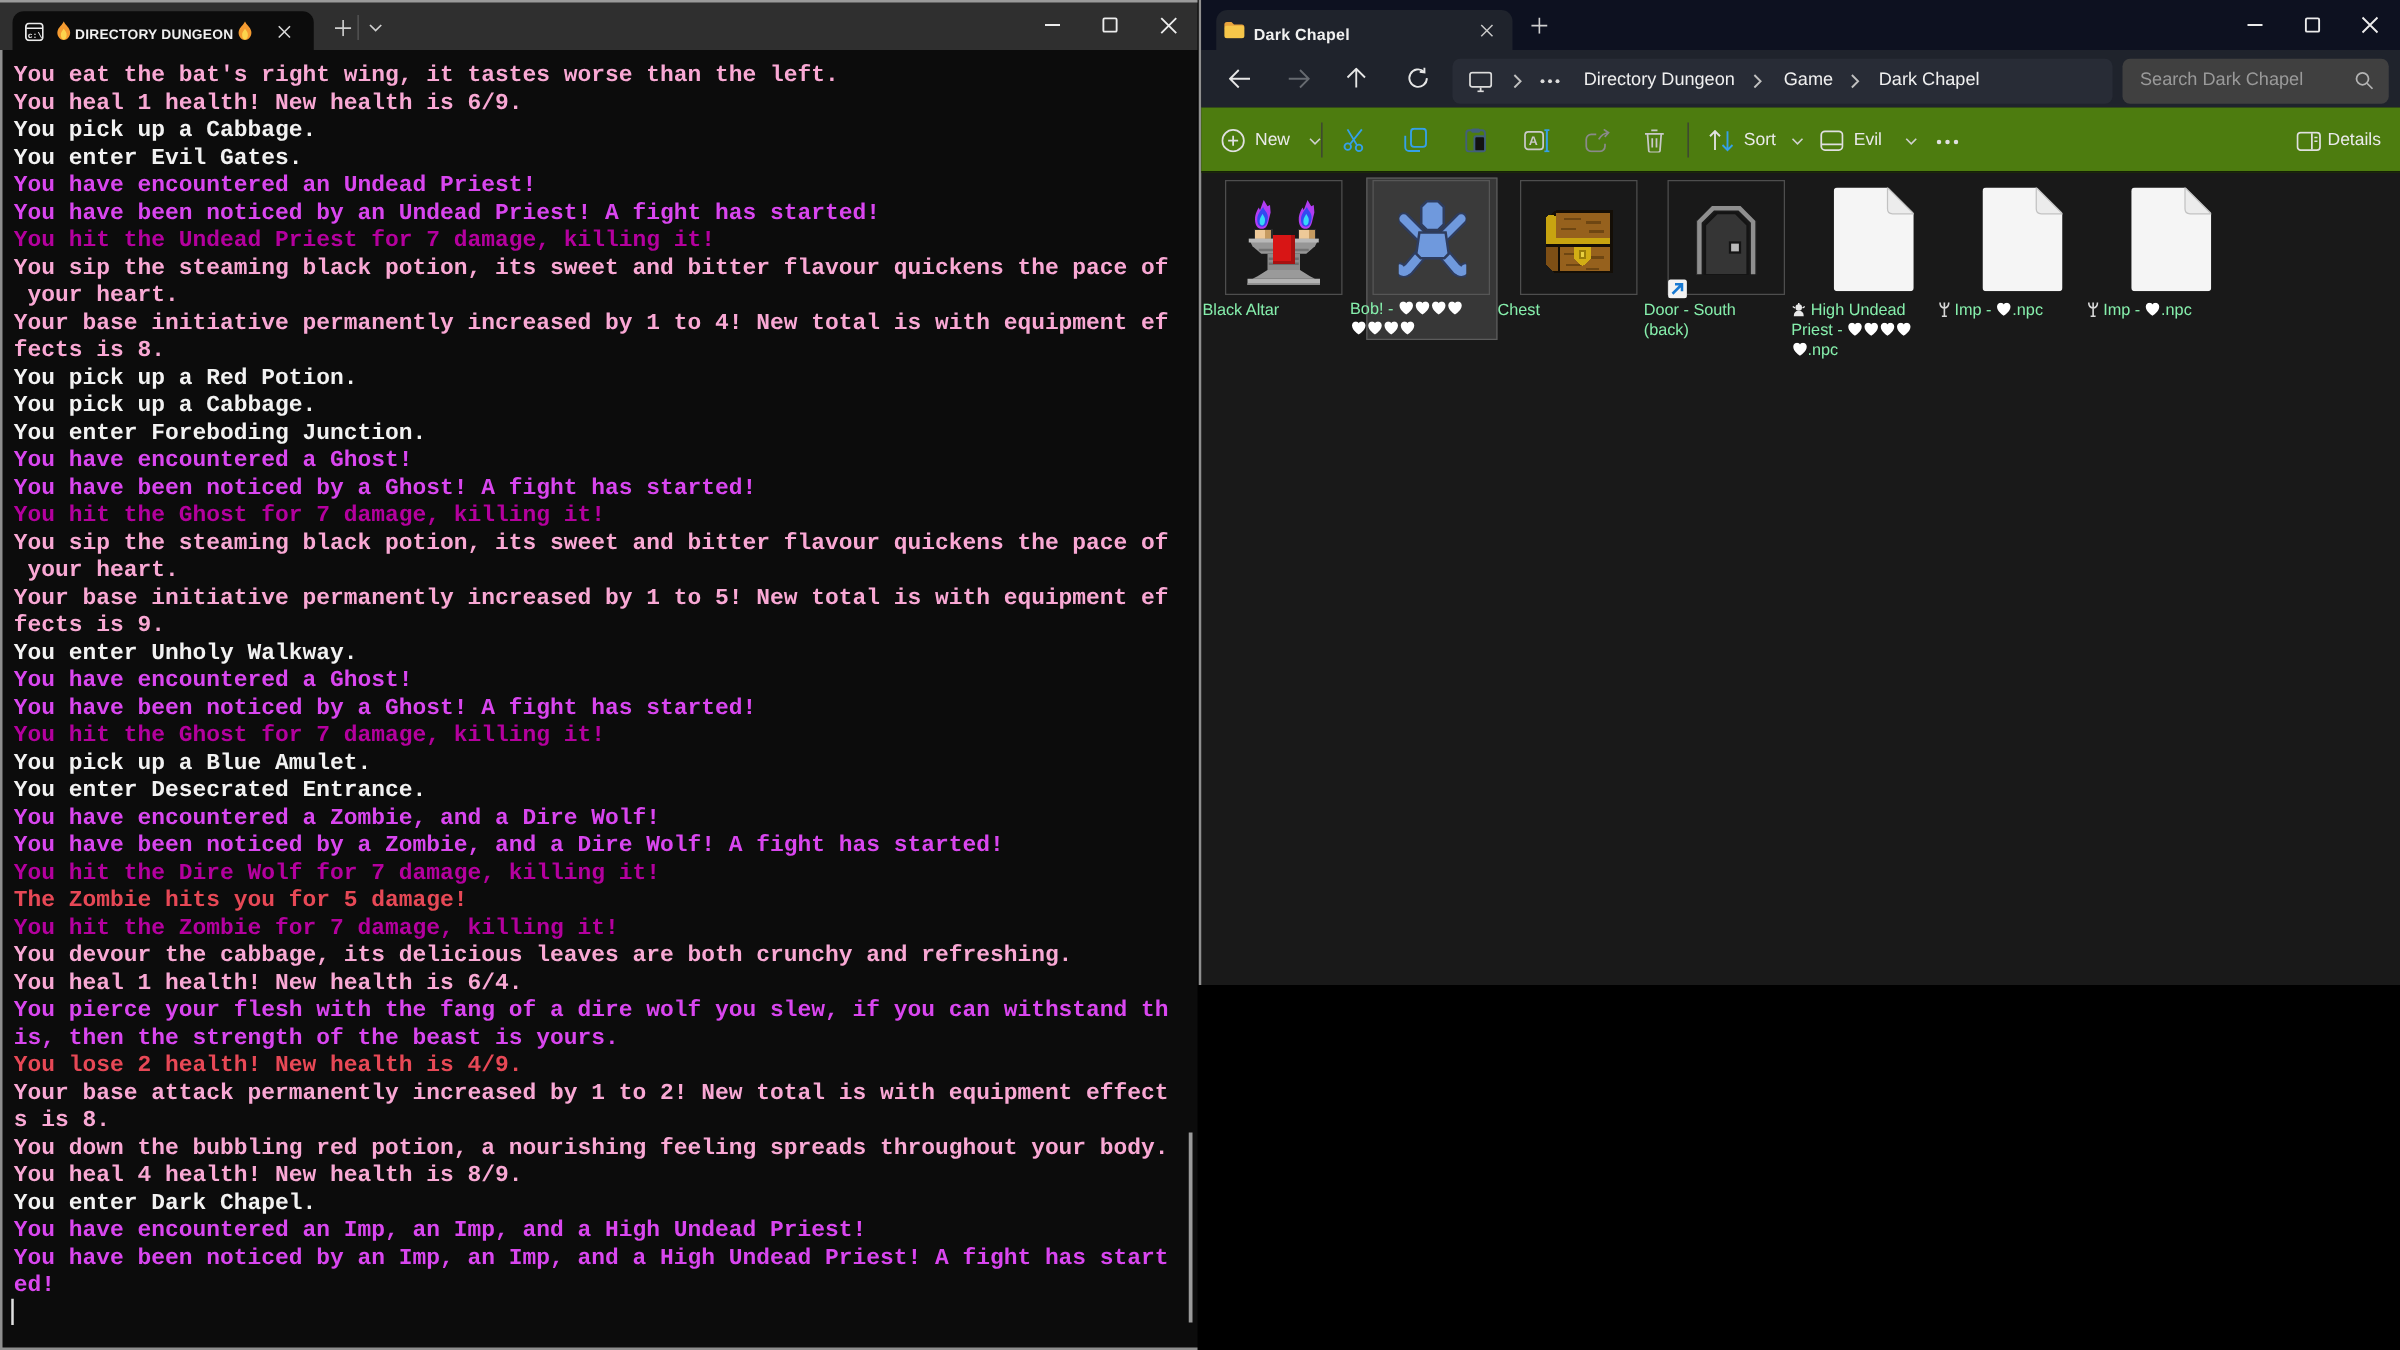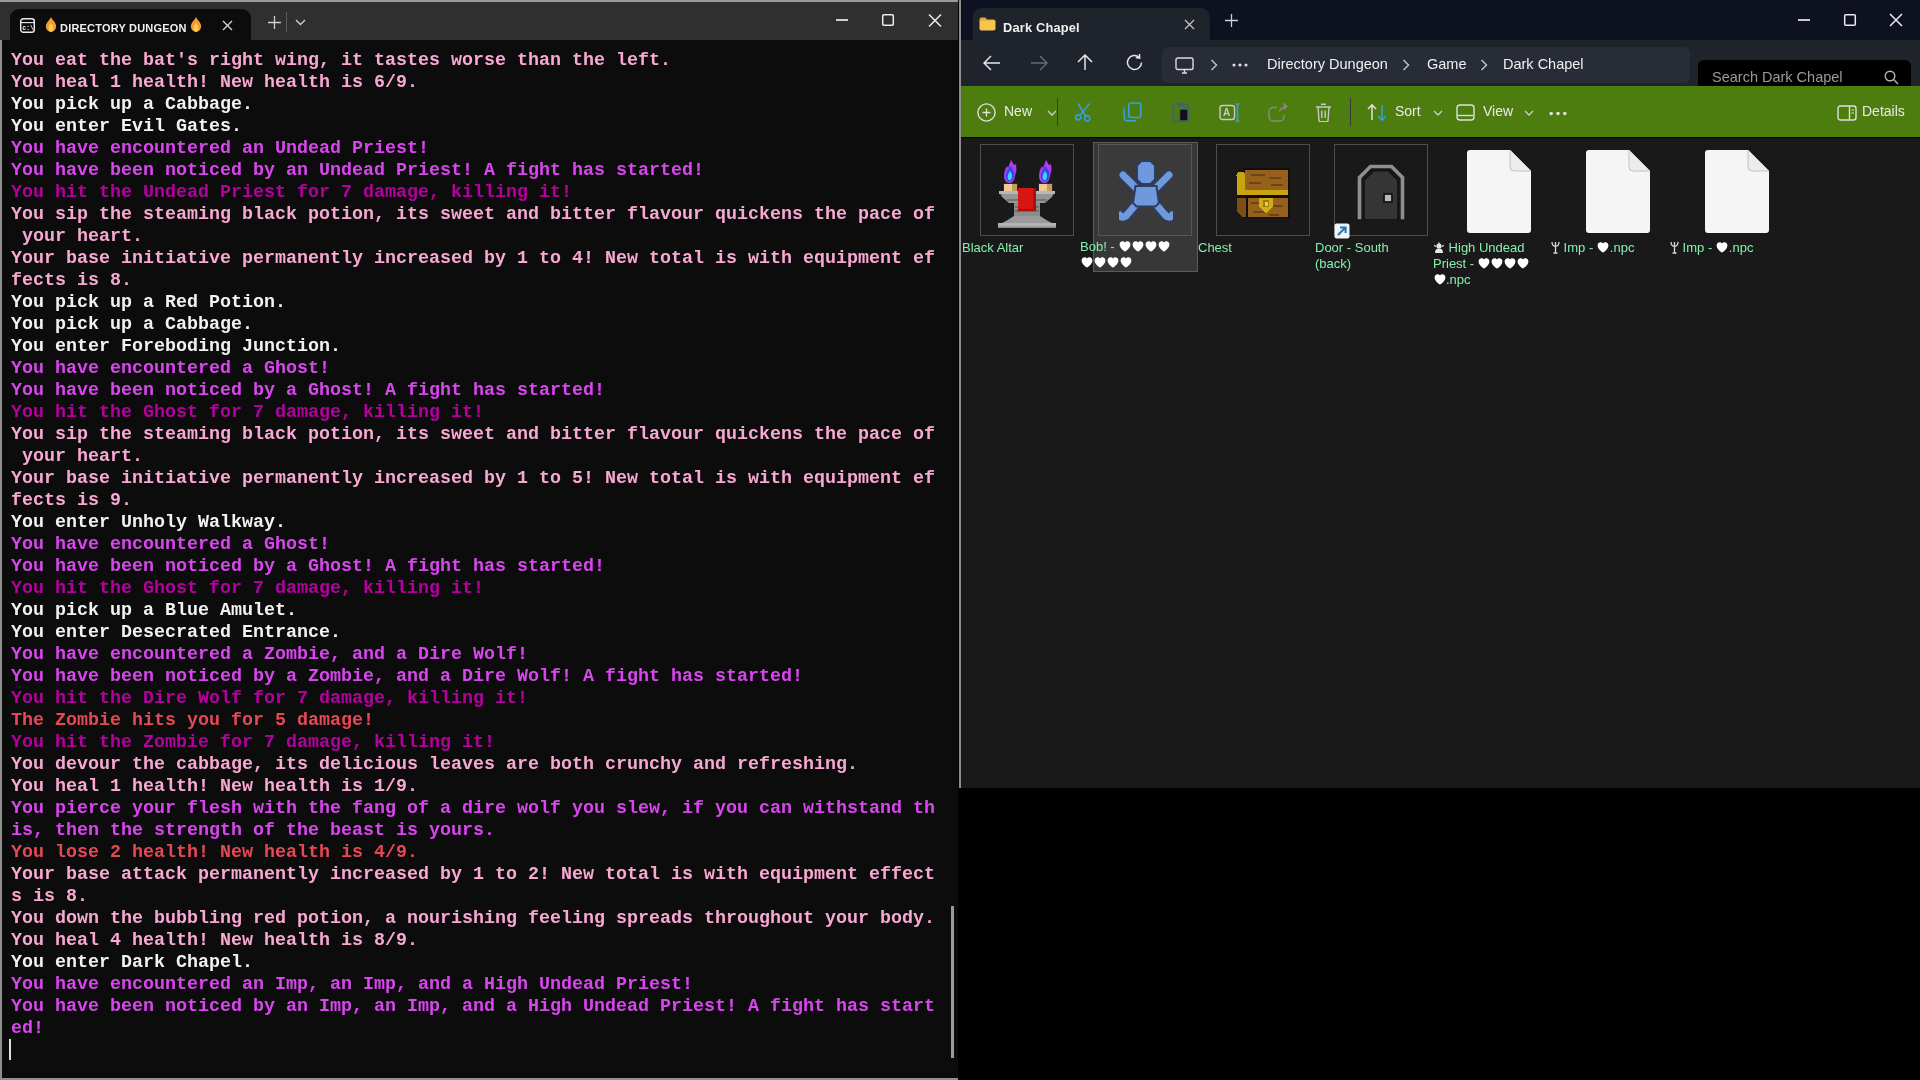--- a/index.html
+++ b/index.html
@@ -10,21 +10,21 @@
 #termtext{position:absolute;left:0;top:40px;padding:10px 0 0 11px;margin:0;font:bold 18.33px "Liberation Mono",monospace;line-height:22px;white-space:pre}
 .g{color:#f9a8d4}.w{color:#f2f2f2}.y{color:#d946ef}.m{color:#b4009e}.r{color:#e74856}
 #cursor{position:absolute;left:9px;top:1039px;width:2px;height:21px;background:#e0e0e0}
 #tscroll{position:absolute;left:951px;top:906px;width:3px;height:152px;background:#9a9a9a}
 .cap{position:absolute;top:0;width:46px;height:40px}
 #exp{position:absolute;left:959px;top:0;width:961px;height:788px;background:#191919;border-left:2px solid #8f8f8f}
 #etitle{position:absolute;left:0;top:0;width:959px;height:40px;background:#0d1120}
 #etab{position:absolute;left:12px;top:8px;width:237px;height:32px;background:#1f232c;border-radius:9px 9px 0 0}
 #eaddr{position:absolute;left:0;top:40px;width:959px;height:46px;background:#1f232c}
 #ecrumb{position:absolute;left:201px;top:7px;width:528px;height:36px;background:#282c36;border-radius:6px}
-#esearch{position:absolute;left:737px;top:20px;width:213px;height:36px;background:#000000;border-radius:6px}
+#esearch{position:absolute;left:737px;top:7px;width:213px;height:36px;background:#404040;border-radius:6px}
 #ecmd{position:absolute;left:0;top:86px;width:959px;height:52px;background:#4d7c0f;border-bottom:1px solid #050505}
 .ctxt{position:absolute;top:17px;font:14px "Liberation Sans",sans-serif;color:#eaeaea}
 .atxt{font:14.5px "Liberation Sans",sans-serif;color:#f0f0f0}
 #estatus{position:absolute;left:0;top:1109px;width:959px;height:23px;background:#1d1d1d;border-top:1px solid #282828;font:12px "Liberation Sans",sans-serif;color:#dedede}
 .tile{position:absolute;width:94px;height:92px;border:1px solid #4e4e4e}
 .lbl{position:absolute;width:130px;text-align:left;font:13px "Liberation Sans",sans-serif;color:#86efac;line-height:16px}
 .ht{display:inline-block;width:12px;height:11px;margin:0 .5px;vertical-align:-1px}
 </style></head>
 <body>
 <div id="term">
@@ -92,21 +92,21 @@
 You have been noticed by a Ghost! A fight has started!</span>
 <span class="m">You hit the Ghost for 7 damage, killing it!</span>
 <span class="w">You pick up a Blue Amulet.
 You enter Desecrated Entrance.</span>
 <span class="y">You have encountered a Zombie, and a Dire Wolf!
 You have been noticed by a Zombie, and a Dire Wolf! A fight has started!</span>
 <span class="m">You hit the Dire Wolf for 7 damage, killing it!</span>
 <span class="r">The Zombie hits you for 5 damage!</span>
 <span class="m">You hit the Zombie for 7 damage, killing it!</span>
 <span class="g">You devour the cabbage, its delicious leaves are both crunchy and refreshing.
-You heal 1 health! New health is 1/9.</span>
+You heal 1 health! New health is 6/4.</span>
 <span class="y">You pierce your flesh with the fang of a dire wolf you slew, if you can withstand th
 is, then the strength of the beast is yours.</span>
 <span class="r">You lose 2 health! New health is 4/9.</span>
 <span class="g">Your base attack permanently increased by 1 to 2! New total is with equipment effect
 s is 8.
 You down the bubbling red potion, a nourishing feeling spreads throughout your body.
 You heal 4 health! New health is 8/9.</span>
 <span class="w">You enter Dark Chapel.</span>
 <span class="y">You have encountered an Imp, an Imp, and a High Undead Priest!
 You have been noticed by an Imp, an Imp, and a High Undead Priest! A fight has start
@@ -229,21 +229,21 @@
         <path d="M15 2 V17 M11 13 L15 17.2 L19 13" fill="none" stroke="#35a0e8" stroke-width="1.5"></path>
       </svg>
     <div class="ctxt" style="left:434px">Sort</div>
     <svg width="10" height="7" viewBox="0 0 10 7" style="position:absolute;left:472px;top:24px">
         <path d="M1 1 L5 5 L9 1" fill="none" stroke="#d0d0d0" stroke-width="1.3"></path>
       </svg>
     <svg width="19" height="17" viewBox="0 0 19 17" style="position:absolute;left:495px;top:18px">
         <rect x="1" y="1" width="17" height="15" rx="3" fill="none" stroke="#e0e0e0" stroke-width="1.4"></rect>
         <path d="M1.5 11.5 H17.5" stroke="#e0e0e0" stroke-width="1.4"></path>
       </svg>
-    <div class="ctxt" style="left:522px">View</div>
+    <div class="ctxt" style="left:522px">Evil</div>
     <svg width="10" height="7" viewBox="0 0 10 7" style="position:absolute;left:563px;top:24px">
         <path d="M1 1 L5 5 L9 1" fill="none" stroke="#d0d0d0" stroke-width="1.3"></path>
       </svg>
     <svg width="18" height="5" viewBox="0 0 18 5" style="position:absolute;left:588px;top:25px">
         <circle cx="2.2" cy="2.5" r="1.8" fill="#e0e0e0"></circle>
         <circle cx="9" cy="2.5" r="1.8" fill="#e0e0e0"></circle>
         <circle cx="15.8" cy="2.5" r="1.8" fill="#e0e0e0"></circle>
       </svg>
     <svg width="20" height="16" viewBox="0 0 20 16" style="position:absolute;left:876px;top:19px">
         <rect x="1" y="1" width="18" height="14" rx="2.5" fill="none" stroke="#e0e0e0" stroke-width="1.4"></rect>

